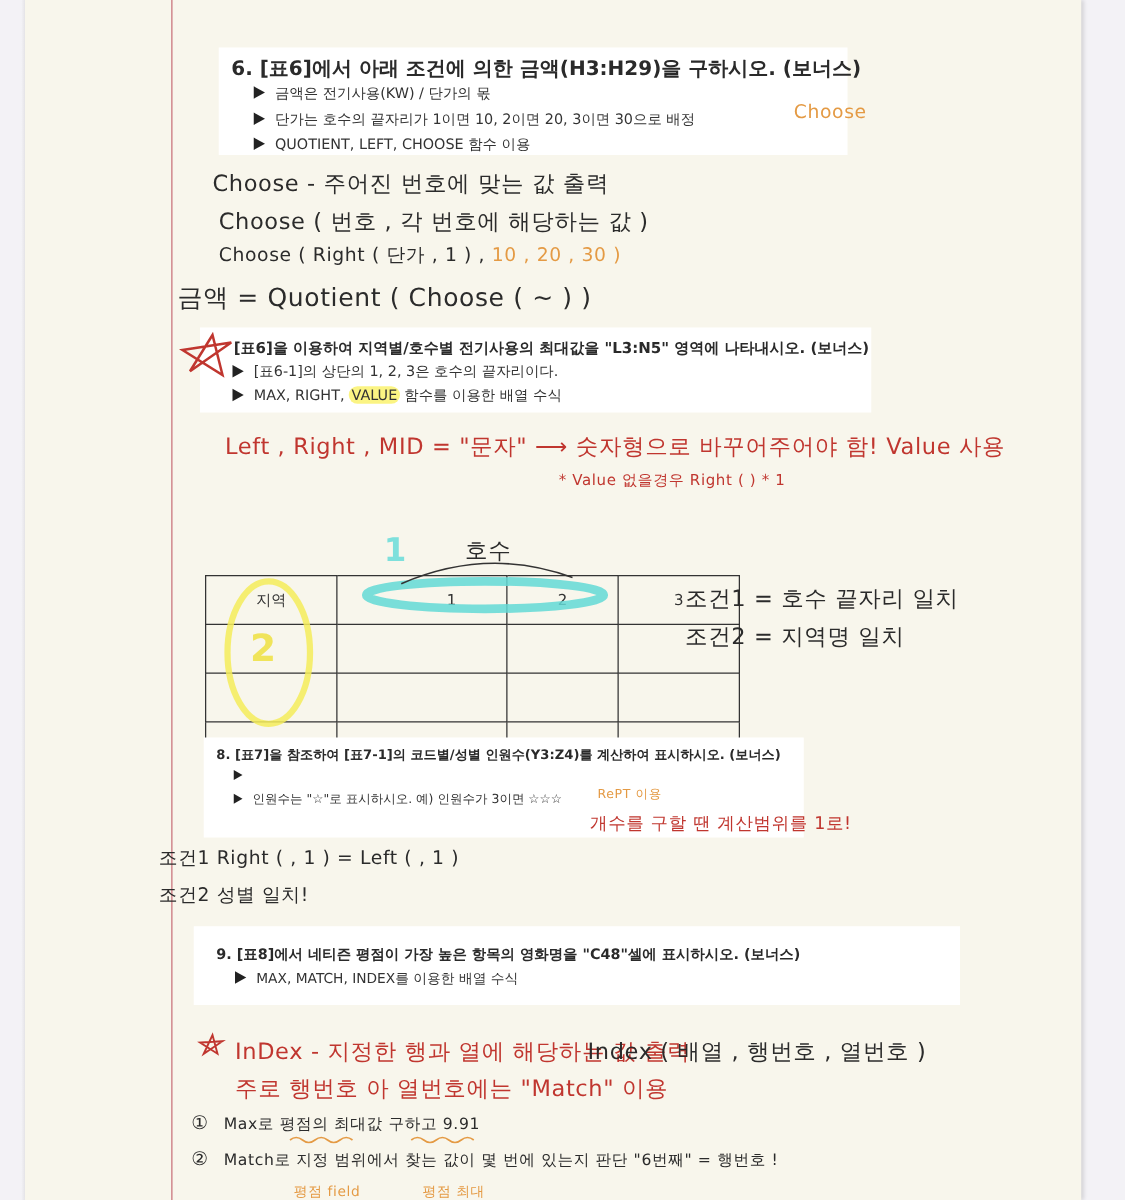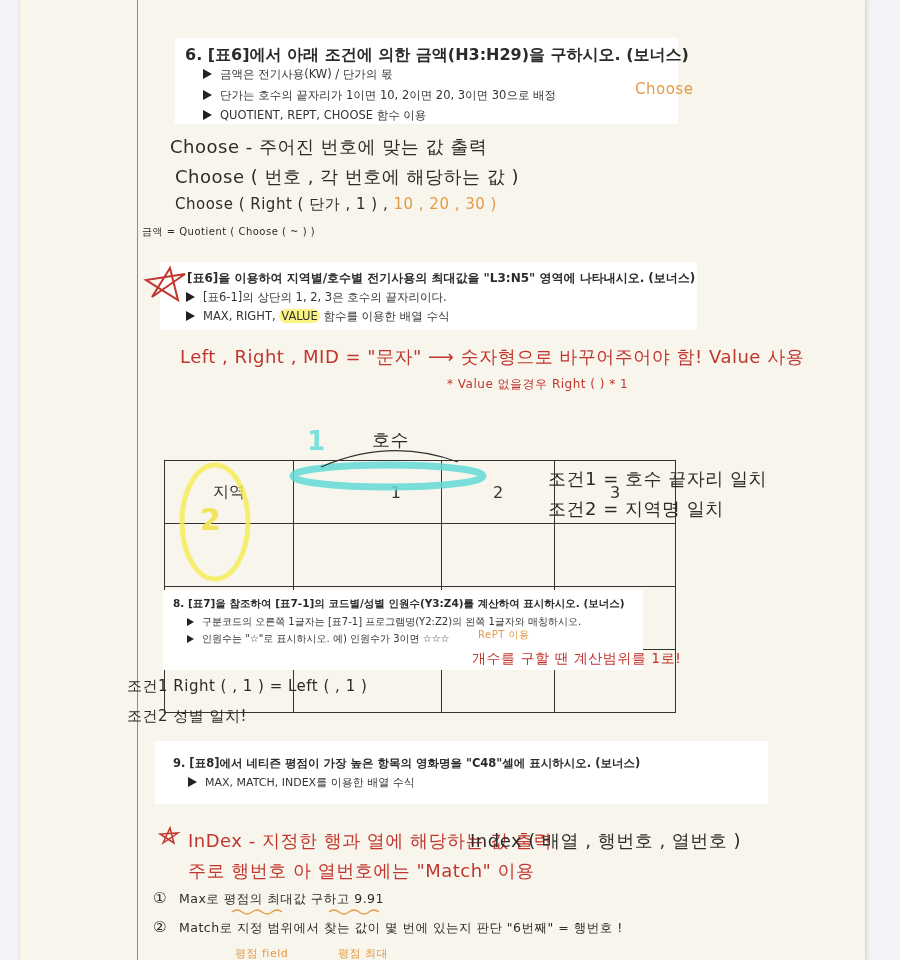--- a/index.html
+++ b/index.html
@@ -39,47 +39,47 @@
   .red { color:#c0362f; }
   .orange { color:#e49a44; }
   .small { font-size:12px; }
   .hl-yellow {
     background:rgba(250,240,90,0.75); border-radius:9px; padding:0 2px;
   }
   table.grid {
     position:absolute; left:164px; top:460px; border-collapse:collapse;
   }
   table.grid td {
-    border:1.5px solid #333; height:30px; padding:16px;
-    font-family:"DejaVu Sans", sans-serif; font-size:16px; color:#333; text-align:center;
+    border:1.5px solid #333; height:30px; padding:4px;
+    font-family:"DejaVu Sans", sans-serif; font-size:12px; color:#333; text-align:center;
   }
   .svg-over { position:absolute; left:0; top:0; pointer-events:none; }
 </style>
 </head>
 <body>
 
 <div class="paper-shadow-left"></div>
 <div class="paper"></div>
 <div class="margin-line"></div>
 
 <div class="box" style="left:175px; top:38px; width:503px; height:86px;">
   <div class="title" style="position:absolute; left:10px; top:7px;">6. [표6]에서 아래 조건에 의한 금액(H3:H29)을 구하시오. (보너스)</div>
   <div class="bullet" style="position:absolute; left:28px; top:29px;"><span class="tri"></span><span>금액은 전기사용(KW) / 단가의 몫</span></div>
   <div class="bullet" style="position:absolute; left:28px; top:50px;"><span class="tri"></span><span>단가는 호수의 끝자리가 1이면 10, 2이면 20, 3이면 30으로 배정</span></div>
-  <div class="bullet" style="position:absolute; left:28px; top:70px;"><span class="tri"></span><span>QUOTIENT, REPT, CHOOSE 함수 이용</span></div>
+  <div class="bullet" style="position:absolute; left:28px; top:70px;"><span class="tri"></span><span>QUOTIENT, LEFT, CHOOSE 함수 이용</span></div>
 </div>
 <div class="hand orange" style="left:635px; top:80px; font-size:15px;">Choose</div>
 
 <div class="hand" style="left:170px; top:135px;">Choose - 주어진 번호에 맞는 값 출력</div>
 <div class="hand" style="left:175px; top:165px;">Choose ( 번호 , 각 번호에 해당하는 값 )</div>
 <div class="hand" style="left:175px; top:195px; font-size:15px;">
   <span>Choose ( Right ( 단가 , 1 ) ,</span>
   <span class="orange">10 , 20 , 30 )</span>
 </div>
-<div class="hand" style="left:142px; top:225px; font-size:10px;">금액 = Quotient ( Choose ( ~ ) )</div>
+<div class="hand" style="left:142px; top:225px; font-size:20px;">금액 = Quotient ( Choose ( ~ ) )</div>
 
 <div class="box" style="left:160px; top:262px; width:537px; height:68px;">
   <div class="title" style="position:absolute; left:27px; top:8px; font-size:12px;">[표6]을 이용하여 지역별/호수별 전기사용의 최대값을 "L3:N5" 영역에 나타내시오. (보너스)</div>
   <div class="bullet" style="position:absolute; left:26px; top:28px;"><span class="tri"></span><span>[표6-1]의 상단의 1, 2, 3은 호수의 끝자리이다.</span></div>
   <div class="bullet" style="position:absolute; left:26px; top:47px;"><span class="tri"></span><span>MAX, RIGHT,</span> <span class="hl-yellow">VALUE</span> <span>함수를 이용한 배열 수식</span></div>
 </div>
 
 <div class="hand red" style="left:180px; top:345px;">Left , Right , MID = "문자" ⟶ 숫자형으로 바꾸어주어야 함! Value 사용</div>
 <div class="hand red small" style="left:447px; top:376px;">* Value 없을경우   Right (   ) * 1</div>
 
@@ -132,21 +132,21 @@
   <path d="M 232 912 q 5 -4 10 0 q 5 4 10 0 q 5 -4 10 0 q 5 4 10 0 q 5 -4 10 0" fill="none" stroke="#e49a44" stroke-width="1.3"></path>
   <path d="M 329 912 q 5 -4 10 0 q 5 4 10 0 q 5 -4 10 0 q 5 4 10 0 q 5 -4 10 0" fill="none" stroke="#e49a44" stroke-width="1.3"></path>
 </svg>
 
 <div class="hand" style="left:200px; top:502px; color:#f0e45a; font-size:30px; font-weight:bold;">2</div>
 <div class="hand" style="left:548px; top:467px;">조건1 = 호수 끝자리 일치</div>
 <div class="hand" style="left:548px; top:497px;">조건2 = 지역명 일치</div>
 
 <div class="box" style="left:163px; top:590px; width:480px; height:80px;">
   <div class="title" style="position:absolute; left:10px; top:7px; font-size:10.5px;">8. [표7]을 참조하여 [표7-1]의 코드별/성별 인원수(Y3:Z4)를 계산하여 표시하시오.   (보너스)</div>
-  <div class="bullet" style="position:absolute; left:24px; top:25px; font-size:10px;"><span class="tri" style="border-top-width:4px;border-bottom-width:4px;border-left-width:7px;"></span><span>구분코드의 오른쪽 1글자는 [표7-1] 프로그램명(Y2:Z2)의 왼쪽 1글자와 매칭하시오.</span></div>
+  <div class="bullet" style="position:absolute; left:24px; top:25px; font-size:10px;"><span class="tri" style="border-top-width:4px;border-bottom-width:4px;border-left-width:7px;"></span></div>
   <div class="bullet" style="position:absolute; left:24px; top:42px; font-size:10px;"><span class="tri" style="border-top-width:4px;border-bottom-width:4px;border-left-width:7px;"></span><span>인원수는 "☆"로 표시하시오. 예) 인원수가 3이면 ☆☆☆</span></div>
 </div>
 <div class="hand orange" style="left:478px; top:628px; font-size:10px;">RePT 이용</div>
 <div class="hand red" style="left:472px; top:650px; font-size:14px;">개수를 구할 땐 계산범위를 1로!</div>
 
 <div class="hand" style="left:127px; top:677px; font-size:15px;">조건1  Right (    , 1 ) = Left (    , 1 )</div>
 <div class="hand" style="left:127px; top:707px; font-size:15px;">조건2   성별 일치!</div>
 
 <div class="box" style="left:155px; top:741px; width:613px; height:63px;">
   <div class="title" style="position:absolute; left:18px; top:15px; font-size:11.5px;">9. [표8]에서 네티즌 평점이 가장 높은 항목의 영화명을 "C48"셀에 표시하시오.   (보너스)</div>

